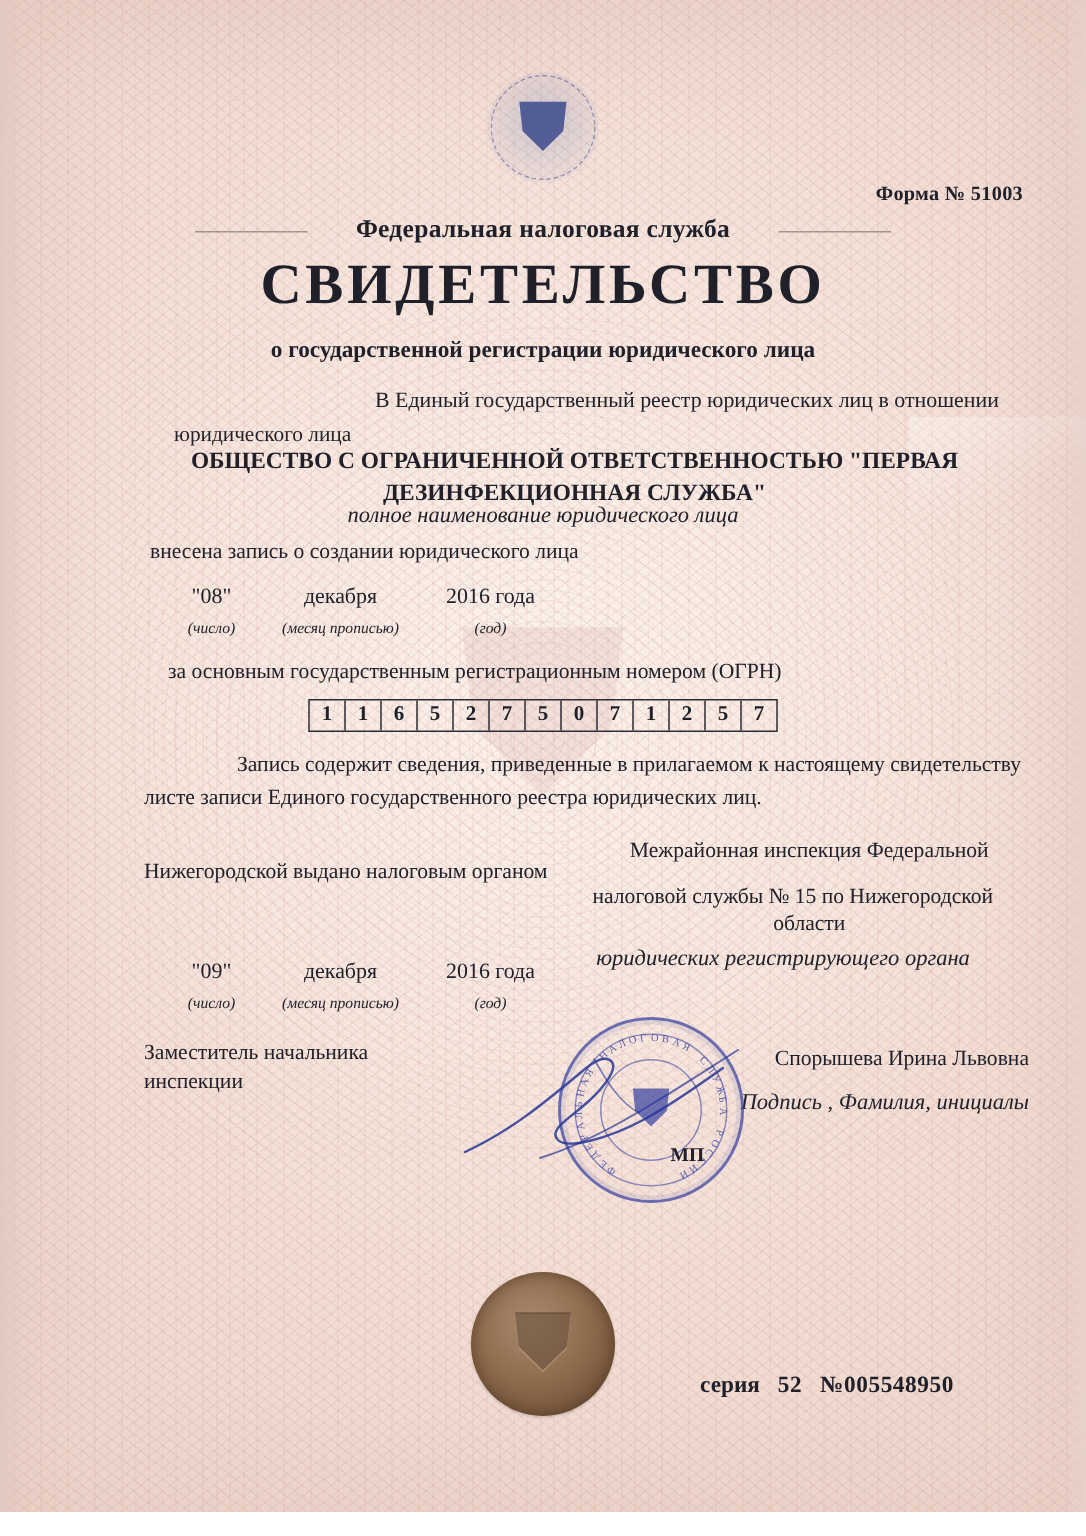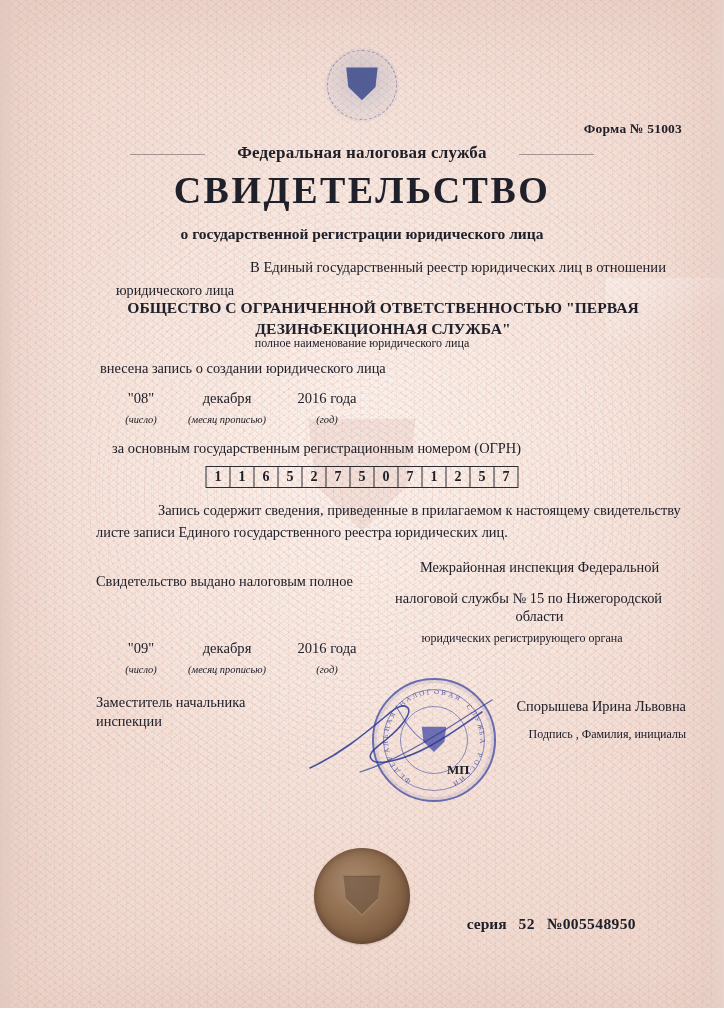--- a/index.html
+++ b/index.html
@@ -167,21 +167,22 @@
     left: 112px; right: 70px;
     top: 297px;
     text-align: center;
     font-size: 15.6px;
     font-weight: bold;
     line-height: 1.35;
     text-underline-offset: 3px;
   }
   .caption {
     position: absolute;
-    font-size: 12px;
+    font-size: 15px;
+    font-style: italic;
     text-align: center;
   }
   .cap-fullname { left: 0; right: 0; top: 336px; }
 
   .l-record { left: 100px; top: 360px; font-size: 14.4px; }
 
   .date-row-1 { position: absolute; left: 110px; top: 390px; width: 300px; }
   .date-row-2 { position: absolute; left: 110px; top: 640px; width: 300px; }
   .date-row {
     font-size: 14.4px;
@@ -483,21 +484,21 @@
       <div class="d">7</div>
       <div class="d">1</div>
       <div class="d">2</div>
       <div class="d">5</div>
       <div class="d">7</div>
     </div>
 
     <div class="para p-record-contains">Запись содержит сведения, приведенные в прилагаемом к настоящему свидетельству листе записи Единого государственного реестра юридических лиц.</div>
 
     <div class="authority-head">Межрайонная инспекция Федеральной</div>
-    <div class="issued-line">Свидетельство выдано налоговым полное</div>
+    <div class="issued-line">Нижегородской выдано налоговым органом</div>
     <div class="authority-cont">налоговой службы № 15 по Нижегородской</div>
     <div class="authority-head" style="top:607px">области</div>
     <div class="caption cap-authority" style="top:631px">юридических регистрирующего органа</div>
 
     <div class="date-row date-row-2">
       <div class="cells">
         <div class="cell day">
           <span class="val">"09"</span>
         </div>
         <div class="cell month">

